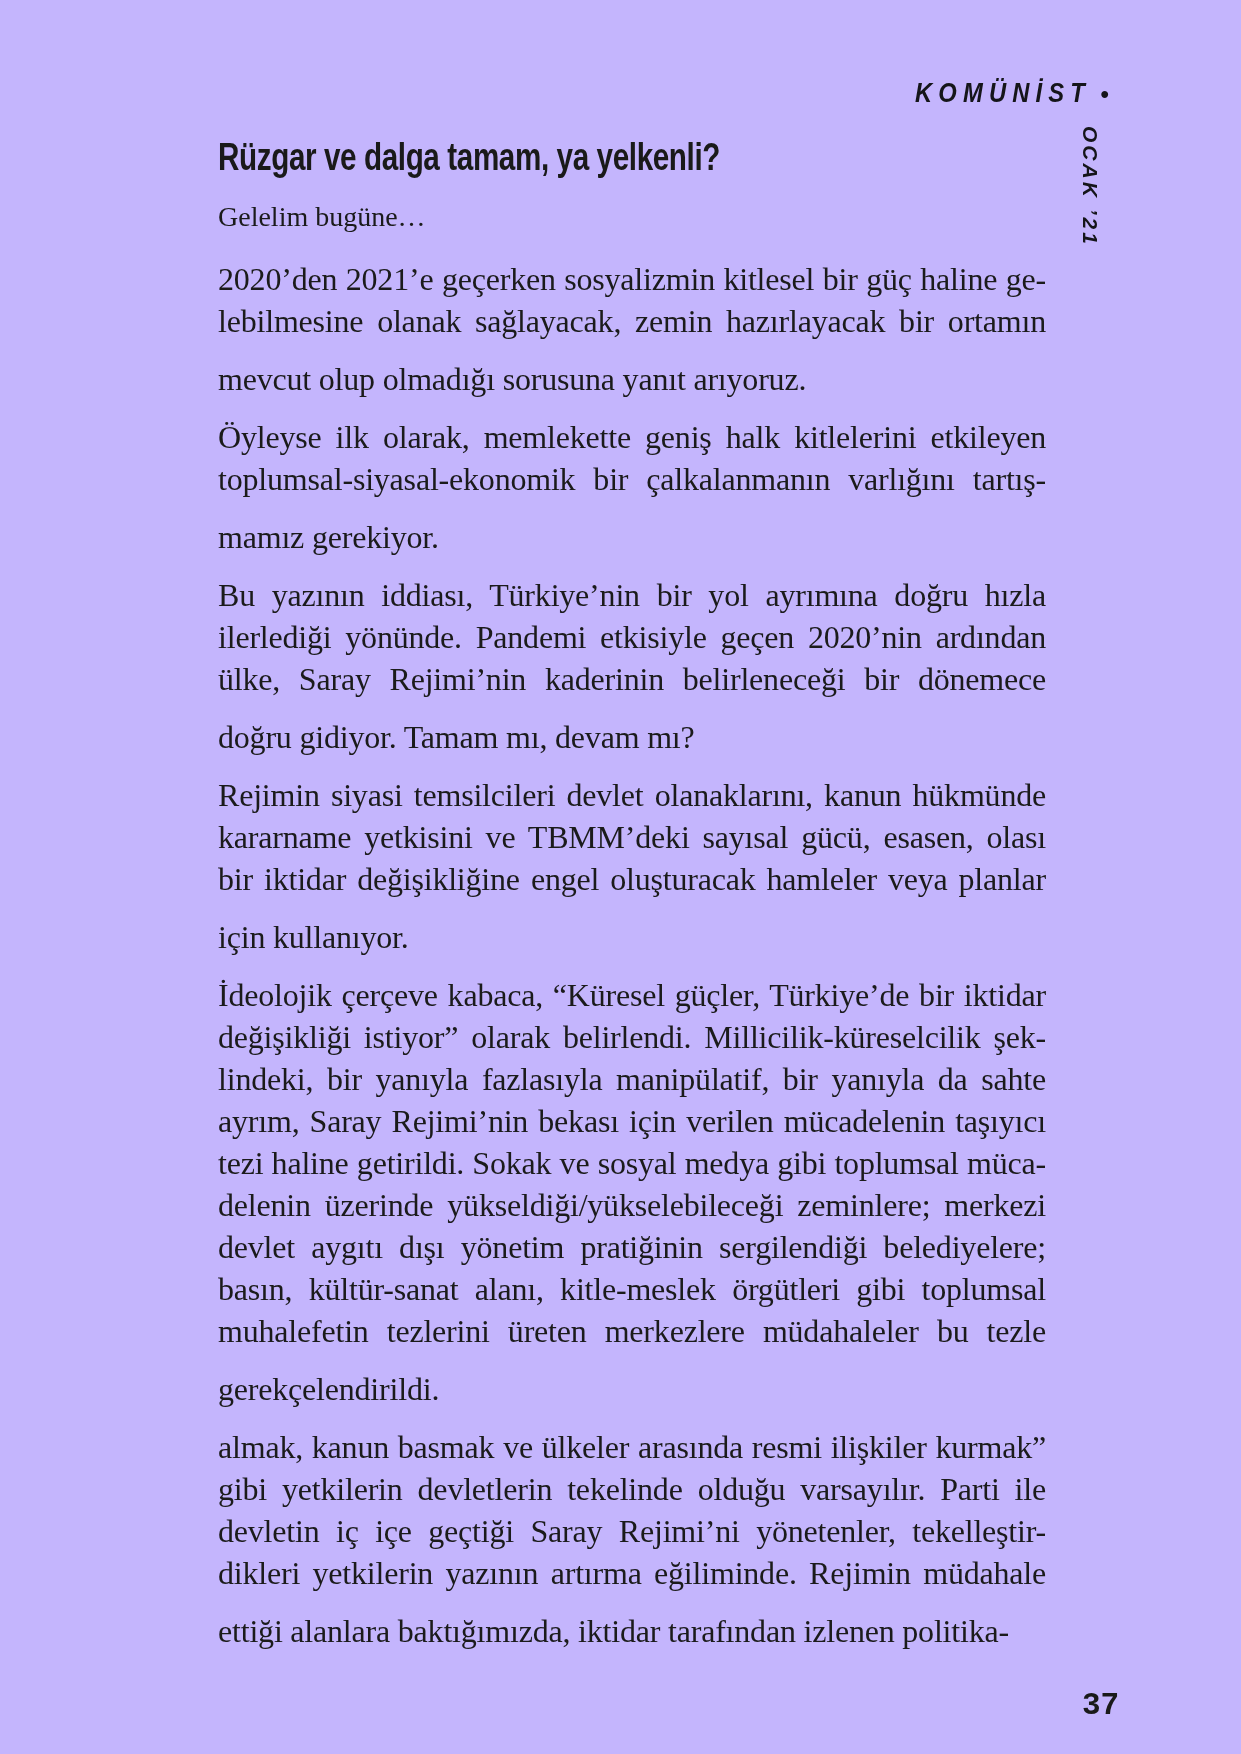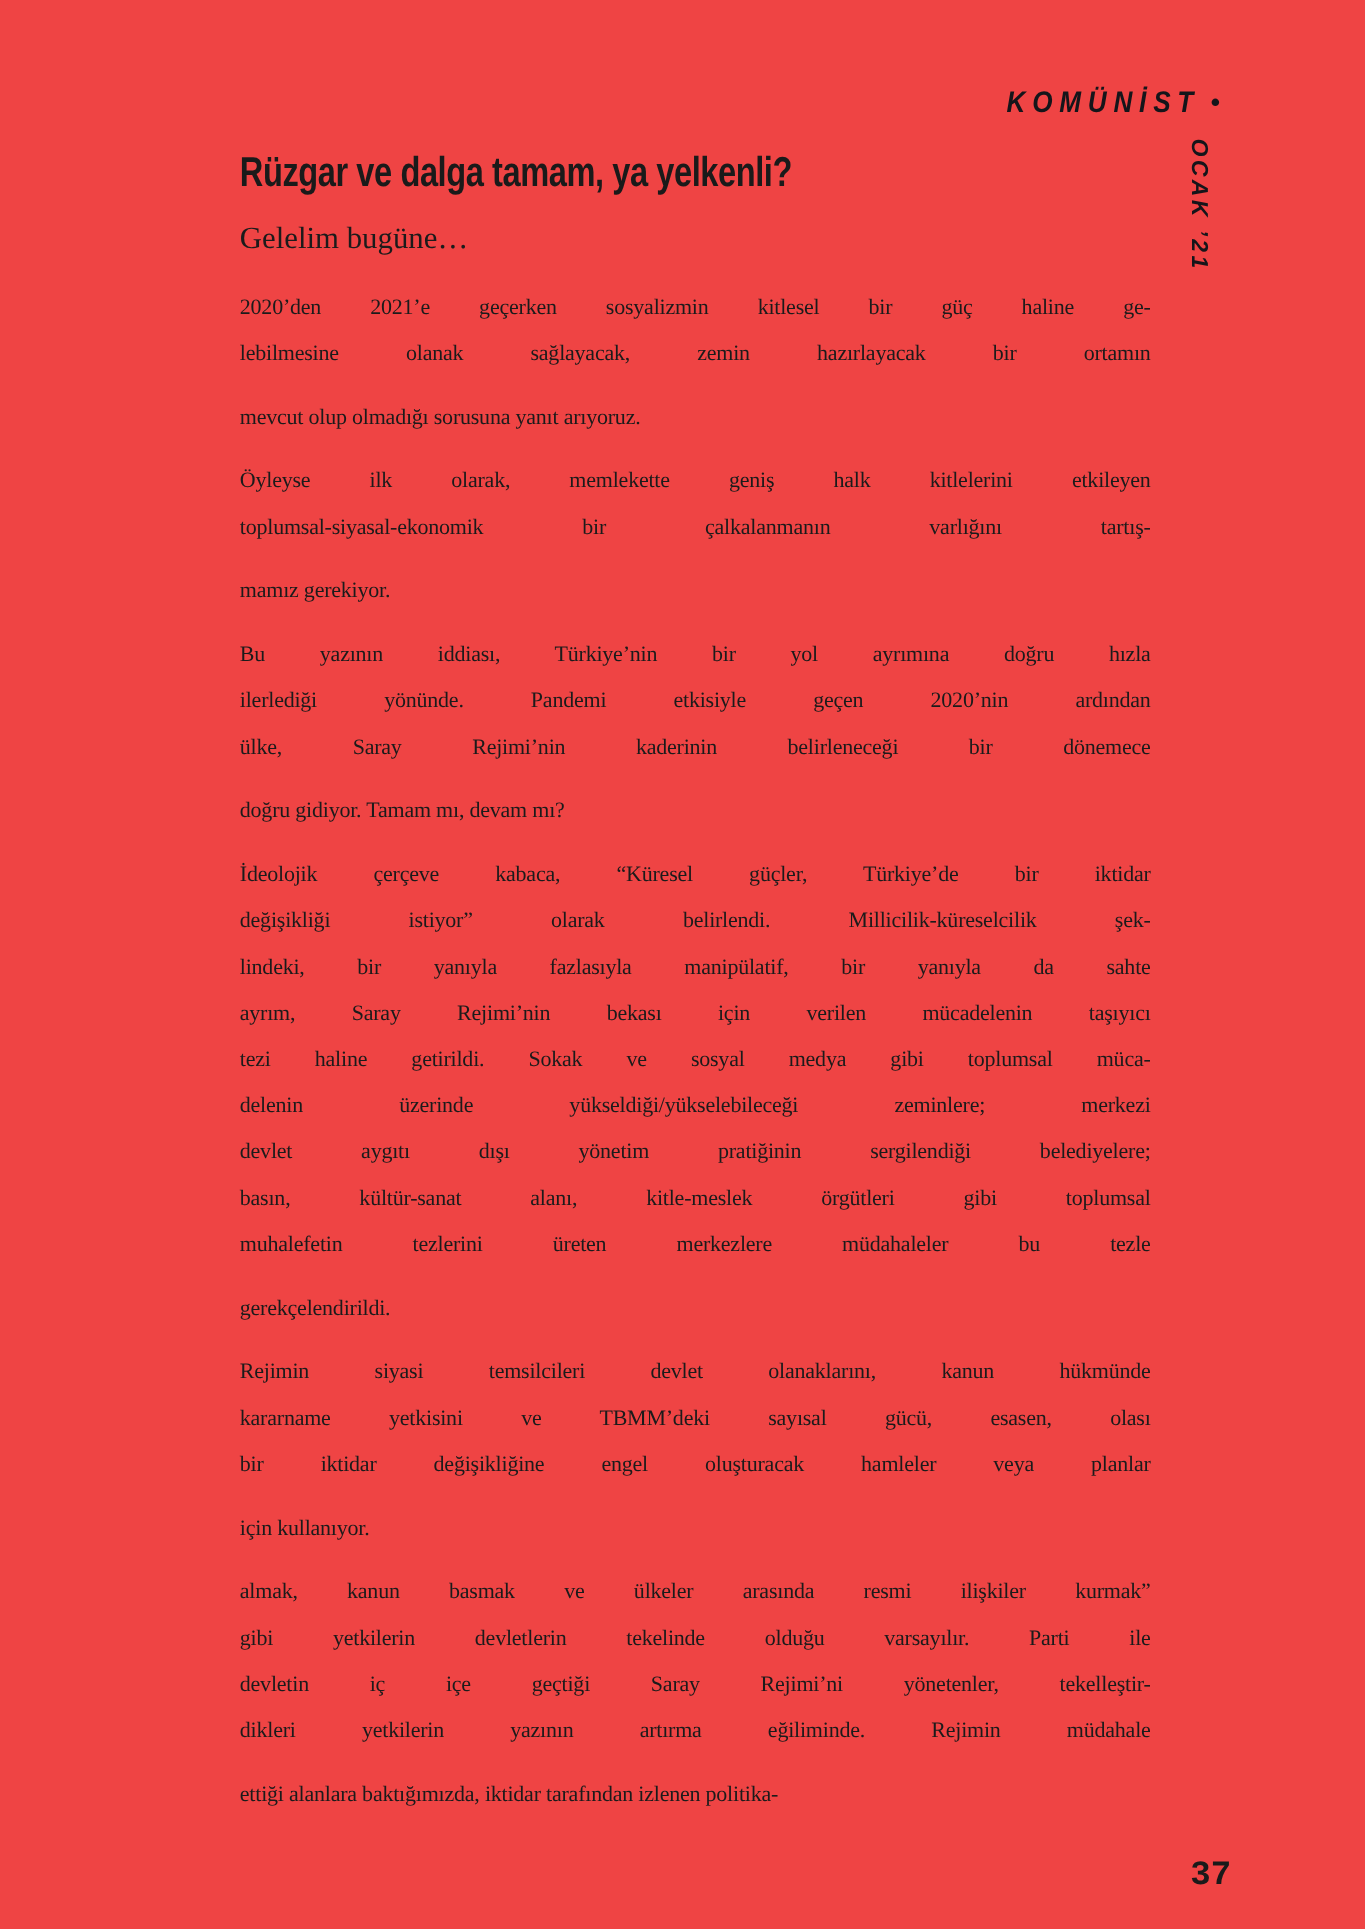--- a/index.html
+++ b/index.html
@@ -1,20 +1,20 @@
 <!DOCTYPE html>
 <html><head>
 <meta charset="utf-8">
 <style>
   html,body { margin:0; padding:0; background:#e8e8e8; }
   .page {
     position:relative;
     width:1241px; height:1754px;
     margin:0 auto;
-    background:#ef4444;
+    background:#c4b5fd;
     color:#1b1b1b;
     font-family:"Liberation Serif", serif;
     overflow:hidden;
   }
 
   
   .masthead {
     position:absolute;
     top:78px; right:132px;
     display:flex; align-items:center;
@@ -66,21 +66,21 @@
     transform-origin:left center;
     white-space:nowrap;
   }
   .intro {
     font-size:28px;
     line-height:42px;
     margin:0 0 20px 0;
   }
   .para {
     margin:0 0 16px 0;
-    font-size:20px;
+    font-size:32px;
     line-height:42px;
     letter-spacing:-0.2px;
   }
   .line { text-align:justify; text-align-last:justify; }
   .line.last { text-align-last:left;margin-top:16px; }
 
   
   .pageno {
     position:absolute;
     left:1082px; top:1688px;
@@ -116,36 +116,36 @@
           <div class="line">toplumsal-siyasal-ekonomik bir çalkalanmanın varlığını tartış-</div>
           <div class="line last">mamız gerekiyor.</div>
         </div>
         <div class="para">
           <div class="line">Bu yazının iddiası, Türkiye’nin bir yol ayrımına doğru hızla</div>
           <div class="line">ilerlediği yönünde. Pandemi etkisiyle geçen 2020’nin ardından</div>
           <div class="line">ülke, Saray Rejimi’nin kaderinin belirleneceği bir dönemece</div>
           <div class="line last">doğru gidiyor. Tamam mı, devam mı?</div>
         </div>
         <div class="para">
+          <div class="line">Rejimin siyasi temsilcileri devlet olanaklarını, kanun hükmünde</div>
+          <div class="line">kararname yetkisini ve TBMM’deki sayısal gücü, esasen, olası</div>
+          <div class="line">bir iktidar değişikliğine engel oluşturacak hamleler veya planlar</div>
+          <div class="line last">için kullanıyor.</div>
+        </div>
+        <div class="para">
           <div class="line">İdeolojik çerçeve kabaca, “Küresel güçler, Türkiye’de bir iktidar</div>
           <div class="line">değişikliği istiyor” olarak belirlendi. Millicilik-küreselcilik şek-</div>
           <div class="line">lindeki, bir yanıyla fazlasıyla manipülatif, bir yanıyla da sahte</div>
           <div class="line">ayrım, Saray Rejimi’nin bekası için verilen mücadelenin taşıyıcı</div>
           <div class="line">tezi haline getirildi. Sokak ve sosyal medya gibi toplumsal müca-</div>
           <div class="line">delenin üzerinde yükseldiği/yükselebileceği zeminlere; merkezi</div>
           <div class="line">devlet aygıtı dışı yönetim pratiğinin sergilendiği belediyelere;</div>
           <div class="line">basın, kültür-sanat alanı, kitle-meslek örgütleri gibi toplumsal</div>
           <div class="line">muhalefetin tezlerini üreten merkezlere müdahaleler bu tezle</div>
           <div class="line last">gerekçelendirildi.</div>
-        </div>
-        <div class="para">
-          <div class="line">Rejimin siyasi temsilcileri devlet olanaklarını, kanun hükmünde</div>
-          <div class="line">kararname yetkisini ve TBMM’deki sayısal gücü, esasen, olası</div>
-          <div class="line">bir iktidar değişikliğine engel oluşturacak hamleler veya planlar</div>
-          <div class="line last">için kullanıyor.</div>
         </div>
         <div class="para">
           <div class="line">almak, kanun basmak ve ülkeler arasında resmi ilişkiler kurmak”</div>
           <div class="line">gibi yetkilerin devletlerin tekelinde olduğu varsayılır. Parti ile</div>
           <div class="line">devletin iç içe geçtiği Saray Rejimi’ni yönetenler, tekelleştir-</div>
           <div class="line">dikleri yetkilerin yazının artırma eğiliminde. Rejimin müdahale</div>
           <div class="line last">ettiği alanlara baktığımızda, iktidar tarafından izlenen politika-</div>
         </div>
       </div>
   </div>

